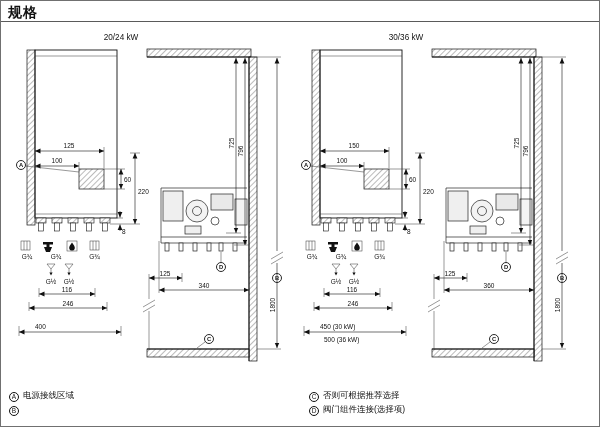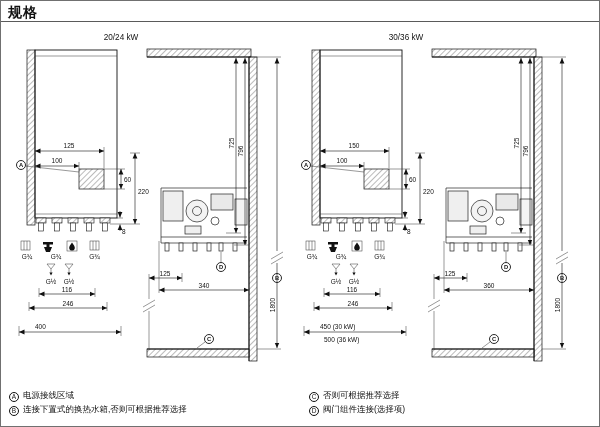--- a/index.html
+++ b/index.html
@@ -451,21 +451,20 @@
 </div>
 
   <div class="legend">
     <div class="legend-col c1">
       <div class="legend-item">
         <span class="circ">A</span>
         <span>电源接线区域</span>
       </div>
       <div class="legend-item">
         <span class="circ">B</span>
-        <span>连接下置式的换热水箱,否则可根据推荐选择</span>
       </div>
     </div>
     <div class="legend-col c2">
       <div class="legend-item">
         <span class="circ">C</span>
         <span>否则可根据推荐选择</span>
       </div>
       <div class="legend-item">
         <span class="circ">D</span>
         <span>阀门组件连接(选择项)</span>

